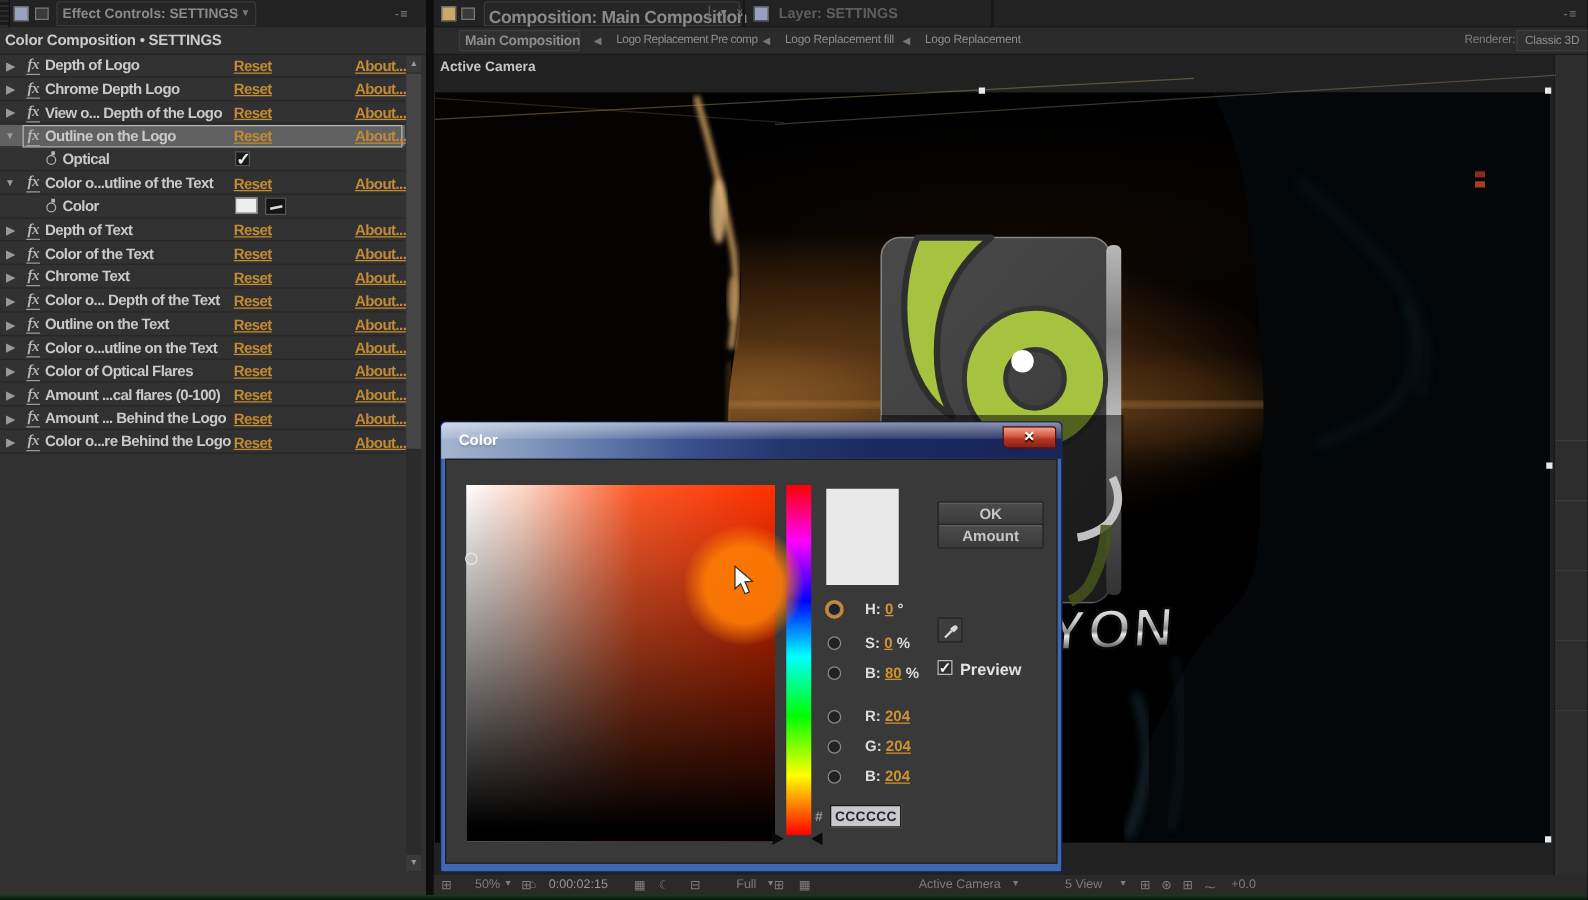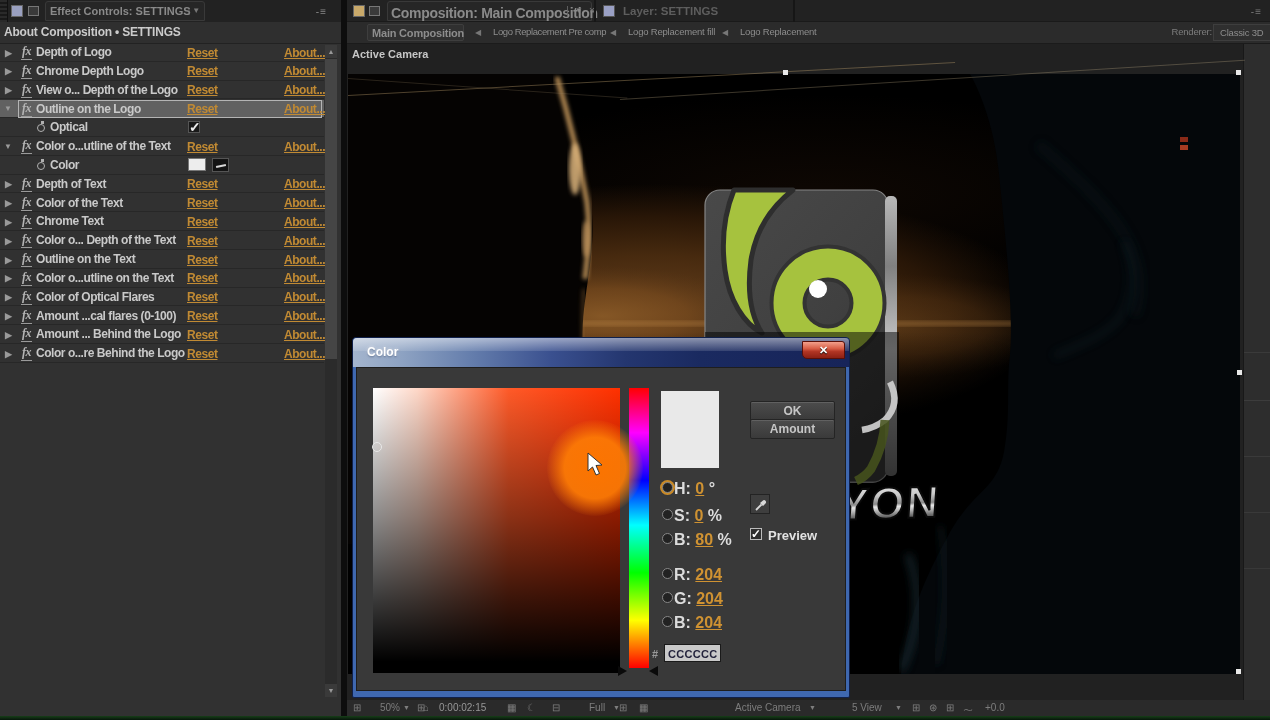--- a/index.html
+++ b/index.html
@@ -91,21 +91,21 @@
 #dlg .gring{position:absolute;left:20px;top:105px;width:10px;height:10px;border:1.5px solid #e8e8e8;border-radius:50%;z-index:2}
 #dlg .hue{position:absolute;left:277px;top:51px;width:20px;height:280px;background:linear-gradient(to bottom,#f00 0%,#f0f 16%,#00f 33%,#0ff 49%,#0f0 66%,#ff0 83%,#f00 100%)}
 #dlg .hmk1{position:absolute;left:266px;top:329px;width:0;height:0;border-top:5px solid transparent;border-bottom:5px solid transparent;border-left:9px solid #0a0a0a}
 #dlg .hmk2{position:absolute;left:297px;top:329px;width:0;height:0;border-top:5px solid transparent;border-bottom:5px solid transparent;border-right:9px solid #0a0a0a}
 #dlg .swatch{position:absolute;left:309px;top:54px;width:58px;height:77px;background:#e9e9e9}
 #dlg .btn{position:absolute;left:398px;width:85px;height:20px;background:linear-gradient(to bottom,#4c4c4c,#3a3a3a);border:1px solid #242424;box-shadow:inset 0 1px 0 rgba(255,255,255,0.12);border-radius:2px;color:#c6c6c6;font-size:12px;font-weight:bold;text-align:center;line-height:18px}
 #dlg .ok{top:64px}
 #dlg .cancel{top:82px}
 .ra{position:absolute;left:310px;width:11px;height:11px;border-radius:50%;background:#222;border:1px solid #888}
 .ra.on{box-shadow:0 0 0 2px #c98a28}
-.rlb{position:absolute;left:322px;color:#dcdcdc;font-size:16px;font-weight:bold;white-space:nowrap}
+.rlb{position:absolute;left:340px;color:#dcdcdc;font-size:12px;font-weight:bold;white-space:nowrap}
 .rvl{color:#cf9232;text-decoration:underline}
 #dlg .eybtn{position:absolute;left:398px;top:157px;width:20px;height:20px;background:#3e3e3e;border:1px solid #232323}
 #dlg .eybtn svg{position:absolute;left:2px;top:2px}
 #dlg .pvcb{position:absolute;left:398px;top:191px;width:12px;height:12px;background:#2e2e2e;border:1px solid #bbb;color:#fff;font-size:12px;line-height:10px;text-align:center;font-weight:bold}
 #dlg .pvlb{position:absolute;left:416px;top:191px;color:#e2e2e2;font-size:13px;font-weight:bold}
 #dlg .hash{position:absolute;left:300px;top:311px;color:#9a9a9a;font-size:11px;font-weight:bold}
 #dlg .hex{position:absolute;left:312px;top:307px;width:57px;height:18px;background:#c9c9c9;border:1px solid #1a1a1a;color:#23233c;font-size:11px;font-weight:bold;padding:2.5px 0 0 3px;letter-spacing:0.3px}
 
 #glow{position:absolute;left:547px;top:420px;width:96px;height:96px;border-radius:50%;background:radial-gradient(circle,rgba(255,120,0,0.95) 0%,rgba(255,125,5,0.9) 45%,rgba(255,130,10,0.0) 72%);z-index:20}
 #cursor{position:absolute;left:585px;top:452px;z-index:21}
@@ -116,21 +116,21 @@
     <div class="tabbar">
       <div class="grip"></div>
       <span class="icsq"></span>
         <span class="pin"></span>
       <span class="tabbox"></span>
       <span class="tabtxt">Effect Controls: SETTINGS</span>
       <span class="tabdd">|&nbsp;▼</span>
       <span class="pmenu">-≡</span>
     </div>
     <div class="hdr">
-        <span>About Composition • SETTINGS</span>
+        <span>Color Composition • SETTINGS</span>
       </div>
     <div id="rowwrap">
 <div class="row" style="top:43.0px">
           <span class="tri">▶</span>
           <span class="fx">fx</span>
           <span class="nm">Depth of Logo</span>
           <span class="lnk rst">Reset</span>
           <span class="lnk abt">About...</span>
         </div>
 <div class="row" style="top:61.8px">

